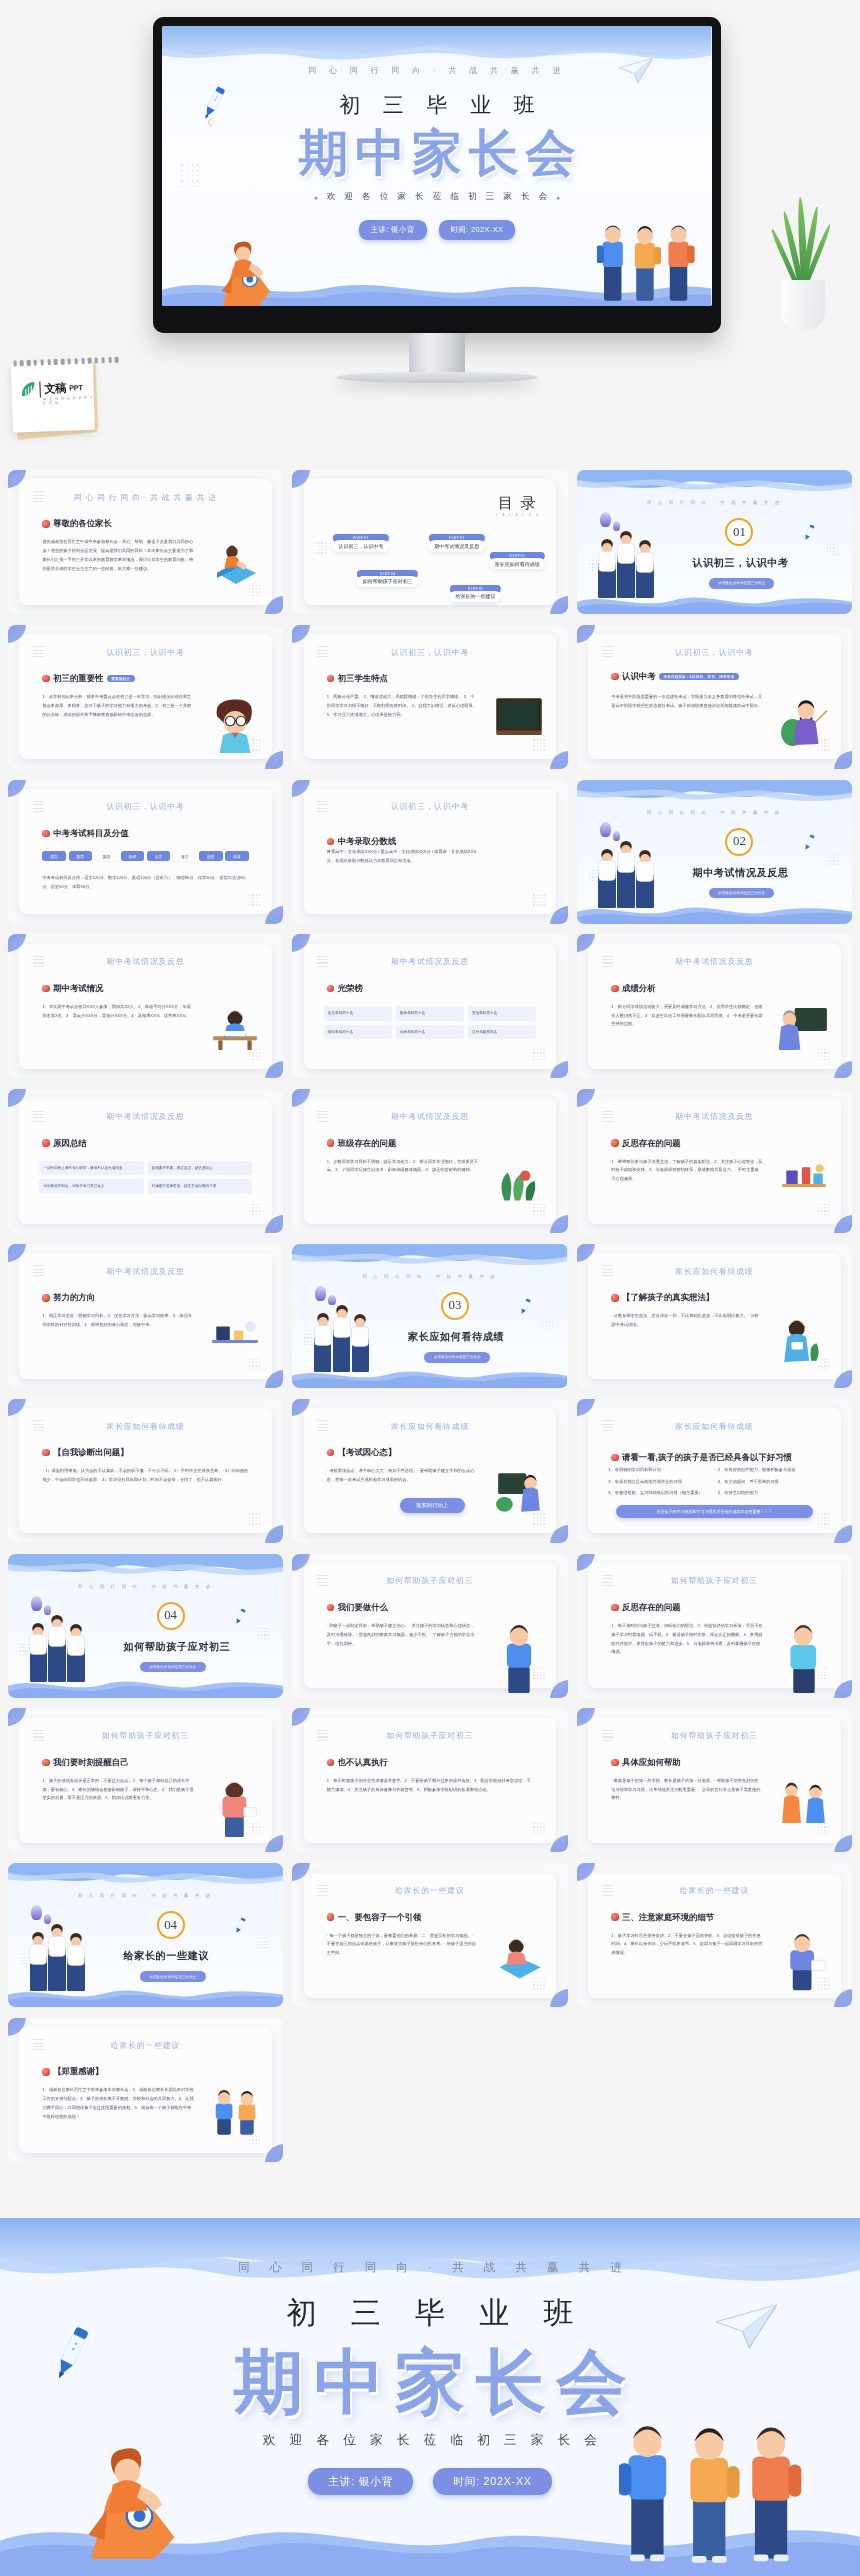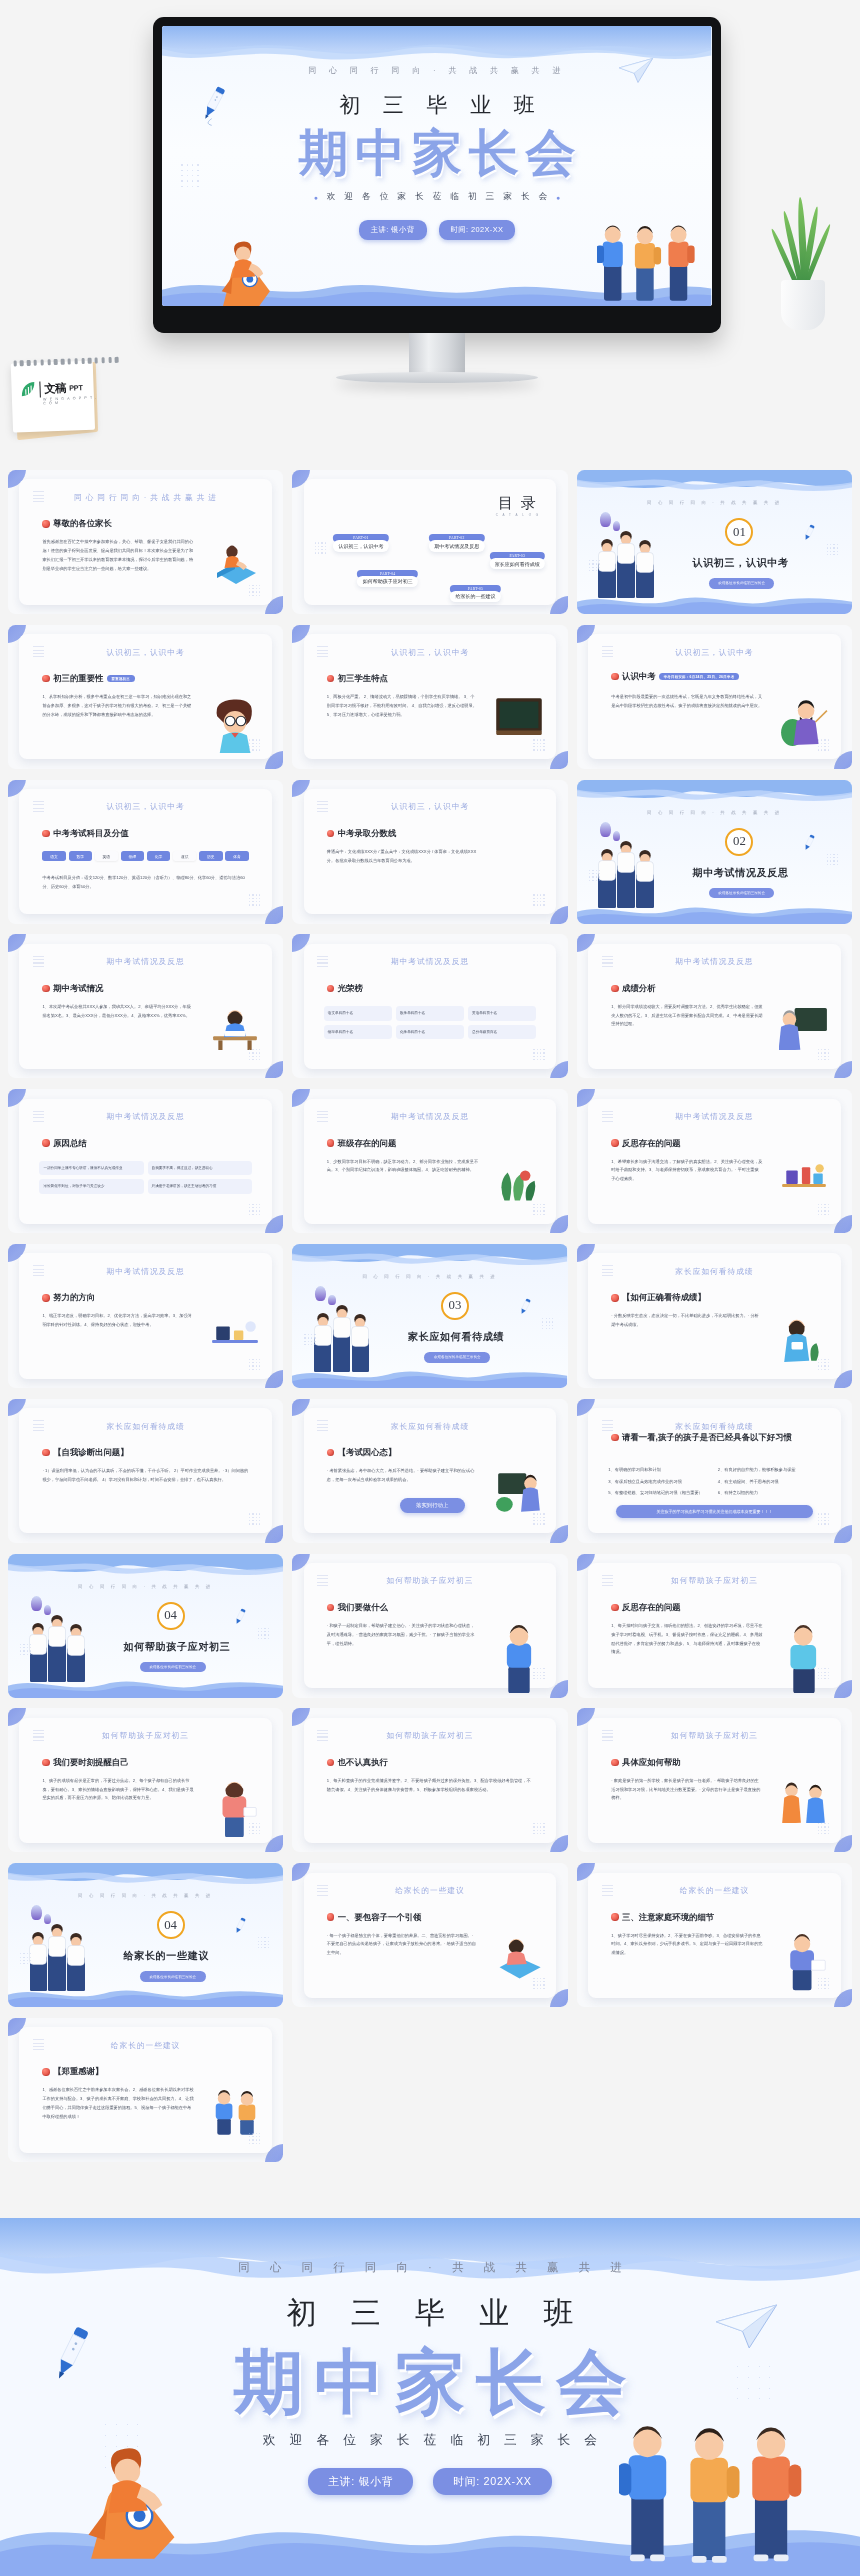--- a/index.html
+++ b/index.html
@@ -629,21 +629,21 @@
       <div class="corner-tl"></div>
           <div class="corner-br"></div>
       <div class="card">
         <div class="sl-icon">
     <i style="top:0"></i>
           <i style="top:3.4px"></i>
           <i style="top:6.7px"></i>
           <i style="top:10px"></i>
         </div>
         <div class="sl-title">认识初三，认识中考</div>
-        <div class="sl-h" style="left:23px;top:39px">
+        <div class="sl-h" style="left:23px;top:47px">
               <span class="redberry"></span>
           <span>中考录取分数线</span>
               </div>
         <div class="sl-body" style="left:23px;top:59px;width:60%">普通高中：文化成绩XXX分 / 重点高中：文化成绩XXX分 / 体育班：文化成绩XXX分。各批次录取分数线以当年教育局公布为准。</div>
         <div class="ill" style="position:absolute;right:12px;bottom:13.4px;width:50px;height:50px"></div>
         <div class="dotgrid" style="right:10.8px;bottom:8px;width:12px;height:12px">
           <i style="left:0px;top:0px"></i>
           <i style="left:3.4px;top:0px"></i>
           <i style="left:6.7px;top:0px"></i>
           <i style="left:10px;top:0px"></i>
@@ -1098,21 +1098,21 @@
       <div class="card">
         <div class="sl-icon">
     <i style="top:0"></i>
           <i style="top:3.4px"></i>
           <i style="top:6.7px"></i>
           <i style="top:10px"></i>
         </div>
         <div class="sl-title">家长应如何看待成绩</div>
         <div class="sl-h" style="left:23px;top:39px">
               <span class="redberry"></span>
-          <span>【如何正确看待成绩】</span>
+          <span>【了解孩子的真实想法】</span>
               </div>
         <div class="sl-body" style="left:23px;top:59px;width:60%">· 分数反映学生态度，态度决定一切，不比基础比进步，不比聪明比努力。· 分析期中考试成绩。</div>
         <div class="ill" style="position:absolute;right:12px;bottom:13.4px;width:50px;height:50px"><svg viewBox="0 0 96 90">
             <path d="M62,88 q-6,-30 10,-34 q8,16 0,34z" fill="#3c8f52"></path>
             <circle cx="34" cy="24" r="15" fill="#f7c9a5"></circle>
             <path d="M19,22 q15,-22 30,0 q2,18 -15,18 q-17,0 -15,-18z" fill="#3a2a20"></path>
             <path d="M16,42 q18,-12 36,0 l6,46 -48,2z" fill="#4fb0e8"></path>
             <rect x="24" y="52" width="22" height="14" rx="2" fill="#fff"></rect>
           </svg></div>
         <div class="dotgrid" style="right:10.8px;bottom:8px;width:12px;height:12px">
@@ -1219,21 +1219,21 @@
       <div class="corner-tl"></div>
           <div class="corner-br"></div>
       <div class="card">
         <div class="sl-icon">
     <i style="top:0"></i>
           <i style="top:3.4px"></i>
           <i style="top:6.7px"></i>
           <i style="top:10px"></i>
         </div>
         <div class="sl-title">家长应如何看待成绩</div>
-        <div class="sl-h" style="left:23px;top:24px">
+        <div class="sl-h" style="left:23px;top:44px">
               <span class="redberry"></span>
           <span>请看一看,孩子的孩子是否已经具备以下好习惯</span>
               </div>
         <div style="position:absolute;left:20px;top:58px;right:20px;display:grid;grid-template-columns:1fr 1fr;gap:2.7px 6.7px">
           <div class="sl-body" style="position:static">1、有明确的学习目标和计划</div>
           <div class="sl-body" style="position:static">2、有良好的自控能力，能够积极参与课堂</div>
           <div class="sl-body" style="position:static">3、有课后独立且高效地完成作业的习惯</div>
           <div class="sl-body" style="position:static">4、有主动提问、善于思考的习惯</div>
           <div class="sl-body" style="position:static">5、有整理错题、复习归纳笔记的习惯（相当重要）</div>
           <div class="sl-body" style="position:static">6、有持之以恒的能力</div>

